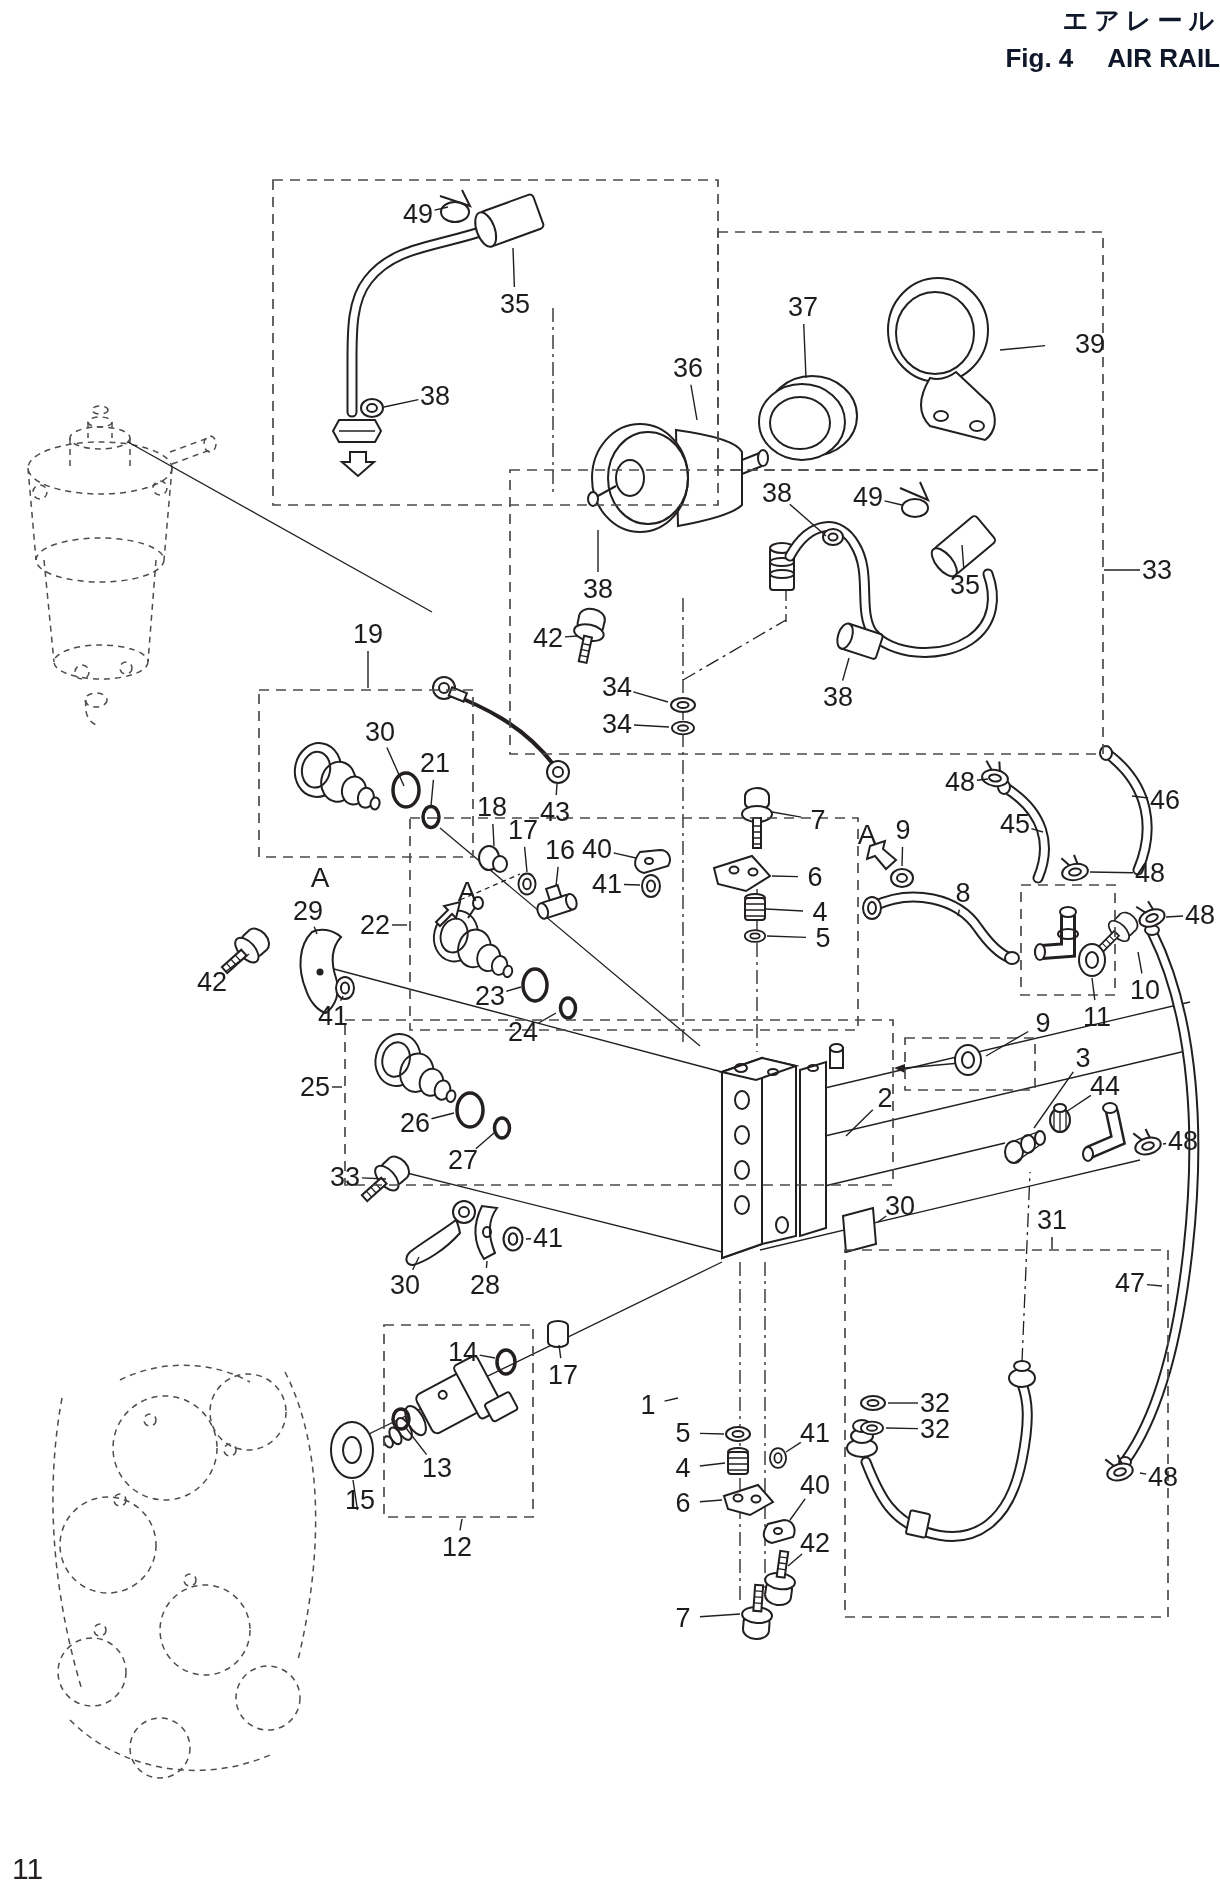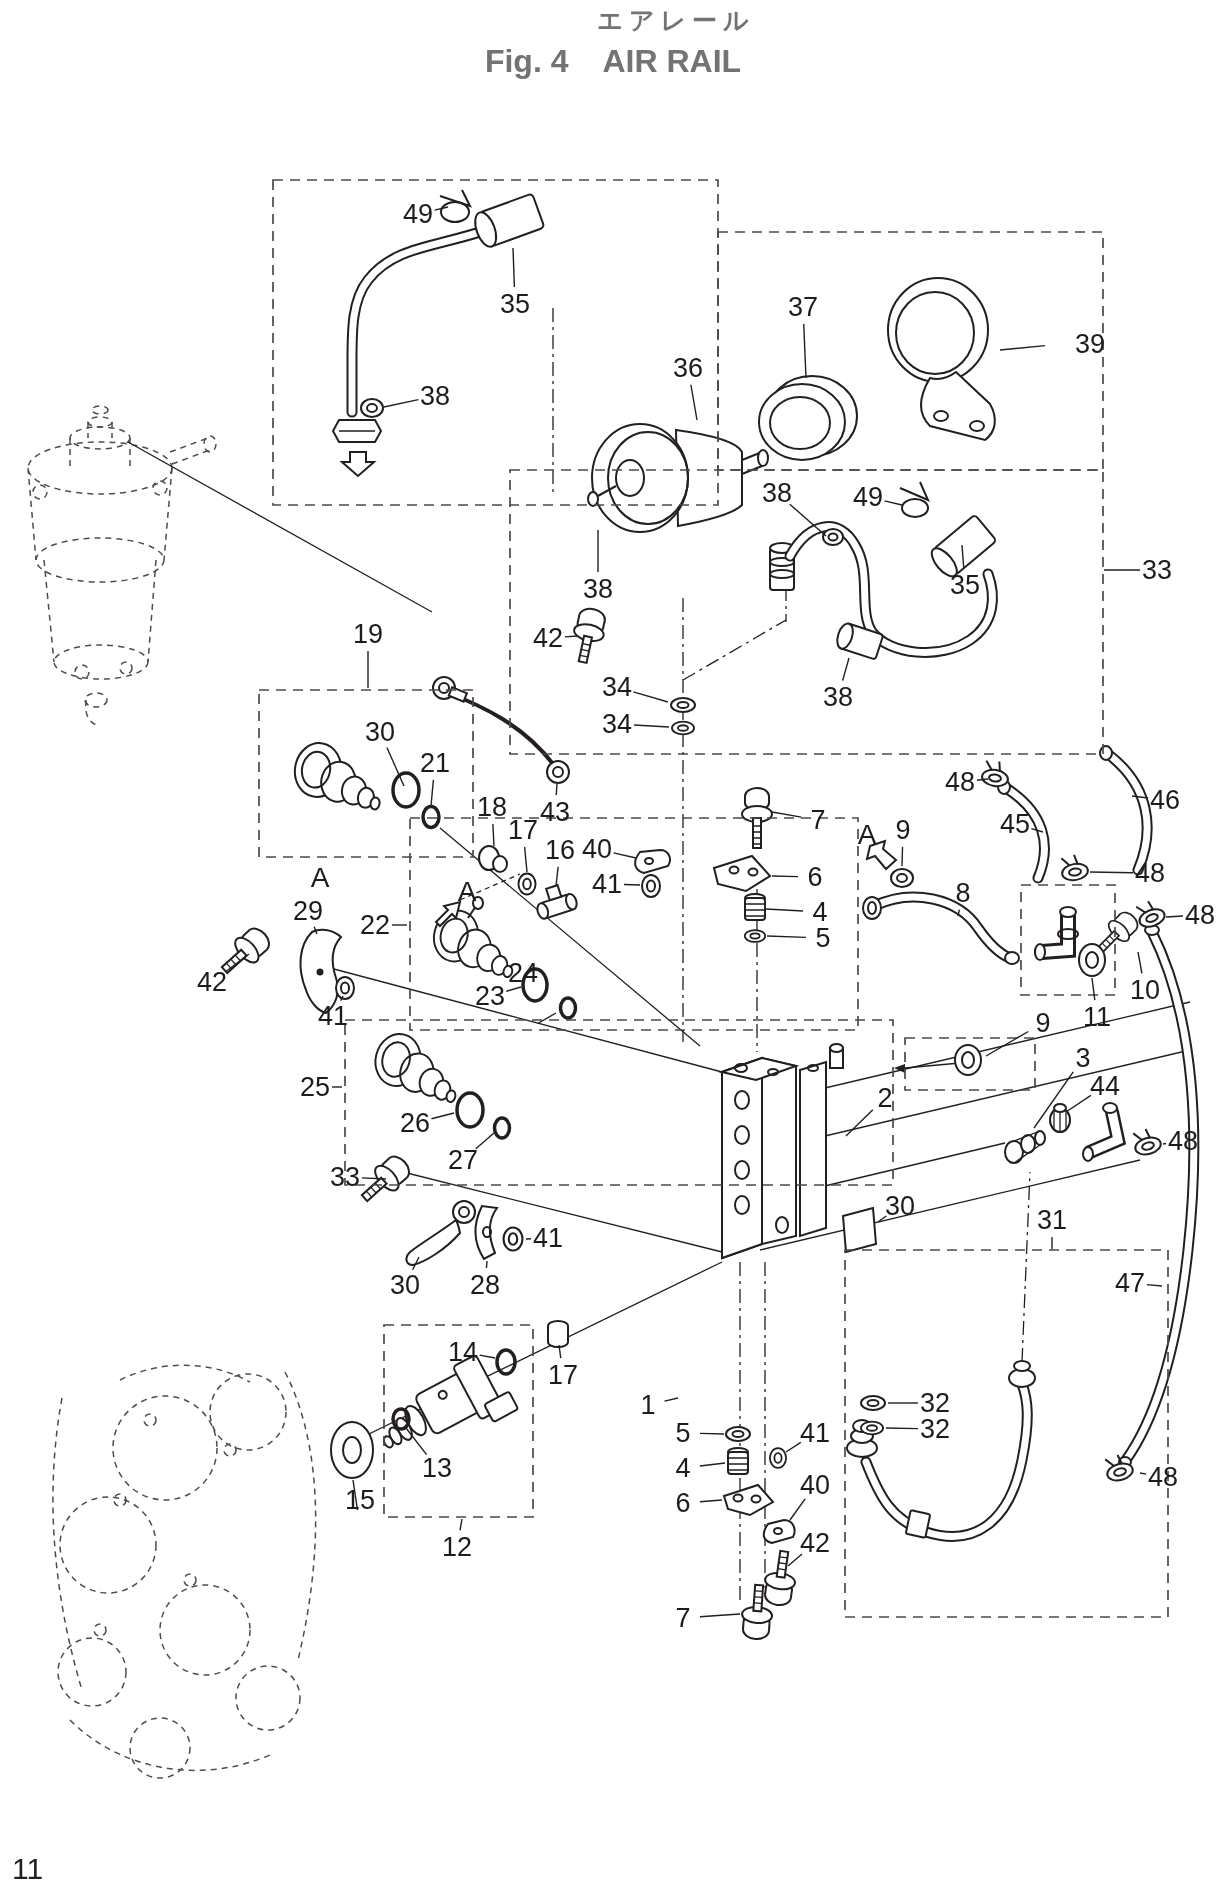--- a/index.html
+++ b/index.html
@@ -1,21 +1,21 @@
 <!DOCTYPE html>
 <html><head>
 <meta charset="utf-8">
 <style>
   html,body{margin:0;padding:0;background:#e8e8e8;}
   .page{position:relative;width:1220px;height:1901px;background:#ffffff;margin:0 auto;
         font-family:"Liberation Sans",sans-serif;overflow:hidden;}
   svg{position:absolute;left:0;top:0;}
-  .title{position:absolute;left:0;top:0;width:100%;text-align:center;color:#737373;}
+  .title{position:absolute;left:0;top:0;width:100%;text-align:right;color:#0f172a;}
   .t-jp{font-size:25px;font-weight:bold;letter-spacing:6px;margin-left:132px;margin-top:4px;}
-  .t-en{font-size:32px;font-weight:bold;margin-top:6px;margin-left:6px;}
+  .t-en{font-size:26px;font-weight:bold;margin-top:6px;margin-left:6px;}
   .t-en .gap{display:inline-block;width:34px;}
   .pageno{position:absolute;left:12px;top:1852px;font-size:30px;color:#231f20;}
   #labels .lbl{position:absolute;transform:translate(-50%,-50%);font-size:27px;color:#1c1c1c;
                white-space:nowrap;line-height:1;}
   #labels .lbl.letter{font-size:28px;}
   
   .ln{fill:none;stroke:#231f20;stroke-width:2;}
   .fw{fill:#ffffff;stroke:#231f20;stroke-width:2;}
   .h11{fill:none;stroke:#231f20;stroke-width:11;stroke-linecap:round;}
   .h7{fill:none;stroke:#ffffff;stroke-width:7;stroke-linecap:round;}
@@ -561,21 +561,21 @@
       <div class="lbl" style="left: 1145px; top: 990px;">10</div>
       <div class="lbl" style="left: 1097px; top: 1017px;">11</div>
       <div class="lbl" style="left: 1043px; top: 1023px;">9</div>
       <div class="lbl letter" style="left: 320px; top: 878px;">A</div>
       <div class="lbl" style="left: 308px; top: 911px;">29</div>
       <div class="lbl" style="left: 212px; top: 982px;">42</div>
       <div class="lbl" style="left: 333px; top: 1016px;">41</div>
       <div class="lbl" style="left: 375px; top: 925px;">22</div>
       <div class="lbl letter" style="left: 467px; top: 892px;">A</div>
       <div class="lbl" style="left: 490px; top: 996px;">23</div>
-      <div class="lbl" style="left: 523px; top: 973px; text-align: right;">24</div>
+      <div class="lbl" style="left: 523px; top: 1032px; text-align: right;">24</div>
       <div class="lbl" style="left: 315px; top: 1087px;">25</div>
       <div class="lbl" style="left: 415px; top: 1123px;">26</div>
       <div class="lbl" style="left: 463px; top: 1160px;">27</div>
       <div class="lbl" style="left: 885px; top: 1098px;">2</div>
       <div class="lbl" style="left: 900px; top: 1206px;">30</div>
       <div class="lbl" style="left: 1083px; top: 1058px;">3</div>
       <div class="lbl" style="left: 1105px; top: 1086px;">44</div>
       <div class="lbl" style="left: 1183px; top: 1141px;">48</div>
       <div class="lbl" style="left: 1052px; top: 1220px;">31</div>
       <div class="lbl" style="left: 1130px; top: 1283px;">47</div>

